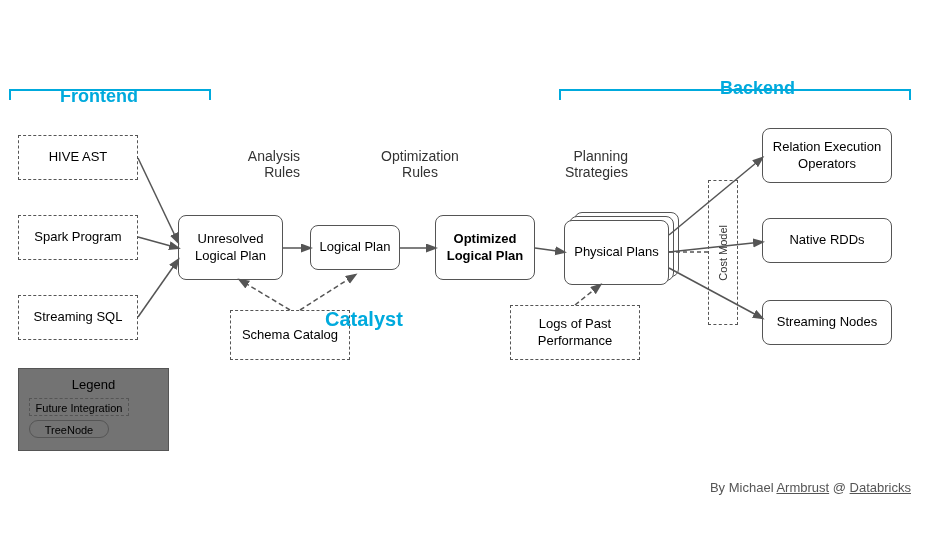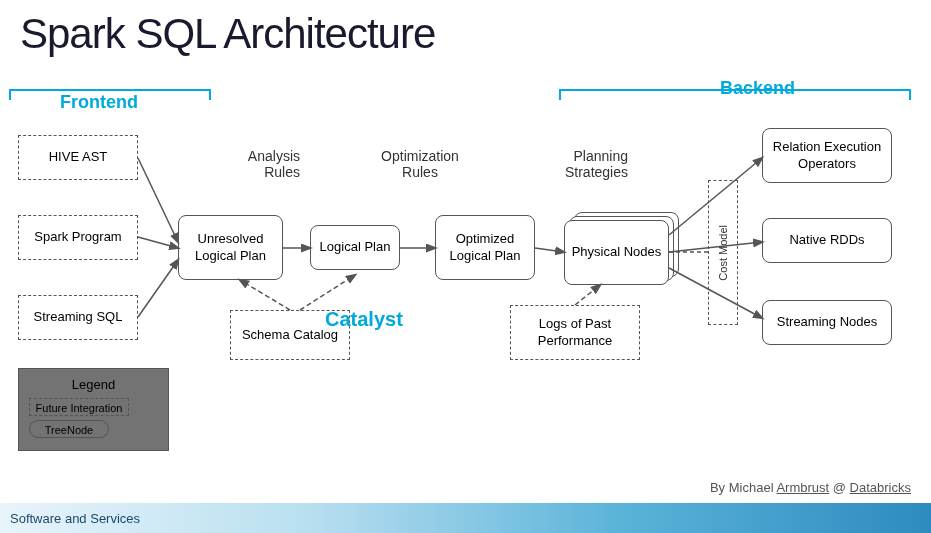--- a/index.html
+++ b/index.html
@@ -26,21 +26,21 @@
       left: 20px;
       font-size: 42px;
       font-weight: 300;
       color: #1a1a2e;
       letter-spacing: -1px;
     }
 
     
     .frontend-label {
       position: absolute;
-      top: 92px;
+      top: 86px;
       left: 60px;
       color: #00aadd;
       font-size: 18px;
       font-weight: bold;
     }
 
     
     .backend-label {
       position: absolute;
       top: 78px;
@@ -91,20 +91,21 @@
       left: 178px; top: 215px; width: 105px; height: 65px;
       border-radius: 8px;
     }
     .logical-plan {
       left: 310px; top: 225px; width: 90px; height: 45px;
       border-radius: 8px;
     }
     .optimized-lp {
       left: 435px; top: 215px; width: 100px; height: 65px;
       border-radius: 8px;
+      font-weight: bold;
     }
 
     
     .physical-plans-back2 {
       left: 574px; top: 212px; width: 105px; height: 65px;
       border-radius: 8px;
       background: #fff;
     }
     .physical-plans-back1 {
       left: 569px; top: 216px; width: 105px; height: 65px;
@@ -273,21 +274,20 @@
       width: 931px;
       height: 533px;
       pointer-events: none;
     }
   </style>
 </head>
 <body>
 
 <div class="page">
 
-  <div class="title">Spark SQL Architecture</div>
 
   <div class="frontend-label">Frontend</div>
 
   <div class="backend-label">Backend</div>
 
   <div class="label-analysis">Analysis<br>Rules</div>
 
   <div class="label-optimization">Optimization<br>Rules</div>
 
   <div class="label-planning">Planning<br>Strategies</div>
@@ -295,21 +295,21 @@
   <div class="box box-dashed hive-ast">HIVE AST</div>
   <div class="box box-dashed spark-program">Spark Program</div>
   <div class="box box-dashed streaming-sql">Streaming SQL</div>
 
   <div class="box box-rounded box-solid unresolved-lp">Unresolved<br>Logical Plan</div>
   <div class="box box-rounded box-solid logical-plan">Logical Plan</div>
   <div class="box box-rounded box-solid optimized-lp">Optimized<br>Logical Plan</div>
 
   <div class="box box-rounded box-solid physical-plans-back2"></div>
   <div class="box box-rounded box-solid physical-plans-back1"></div>
-  <div class="box box-rounded box-solid physical-plans-front">Physical Nodes</div>
+  <div class="box box-rounded box-solid physical-plans-front">Physical Plans</div>
 
   <div class="box box-dashed schema-catalog">Schema Catalog</div>
 
   <div class="box box-rounded box-solid relation-exec">Relation Execution<br>Operators</div>
 
   <div class="box box-dashed logs-past">Logs of Past<br>Performance</div>
   <div class="box box-rounded box-solid native-rdds">Native RDDs</div>
   <div class="box box-rounded box-solid streaming-nodes">Streaming Nodes</div>
 
   <div class="cost-model">
@@ -367,17 +367,14 @@
     <defs>
       <marker id="arrow" markerWidth="8" markerHeight="8" refX="6" refY="3" orient="auto">
         <path d="M0,0 L0,6 L8,3 z" fill="#555"></path>
       </marker>
       <marker id="arrow-dash" markerWidth="8" markerHeight="8" refX="6" refY="3" orient="auto">
         <path d="M0,0 L0,6 L8,3 z" fill="#555"></path>
       </marker>
     </defs>
   </svg>
 
-  <div class="footer">
-    <span class="footer-text">Software and Services</span>
-  </div>
 
 </div>
 
 </body></html>

